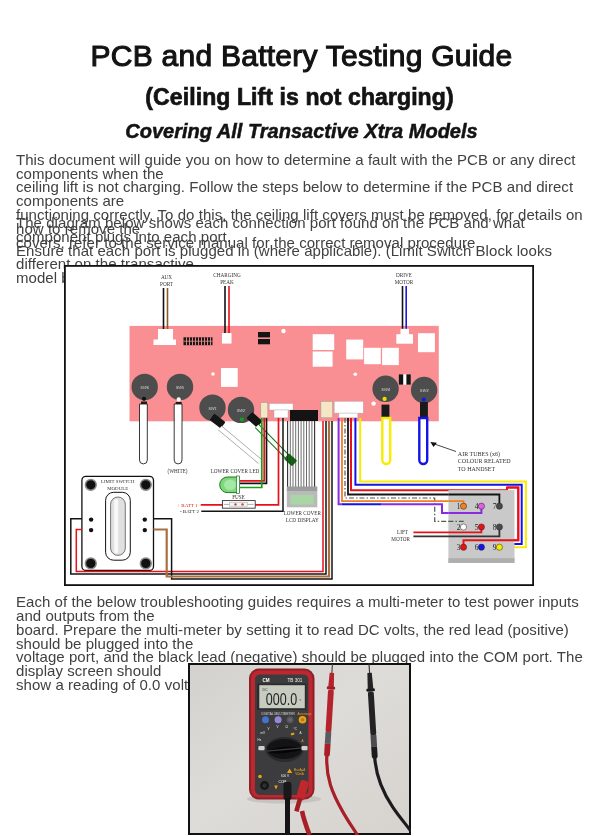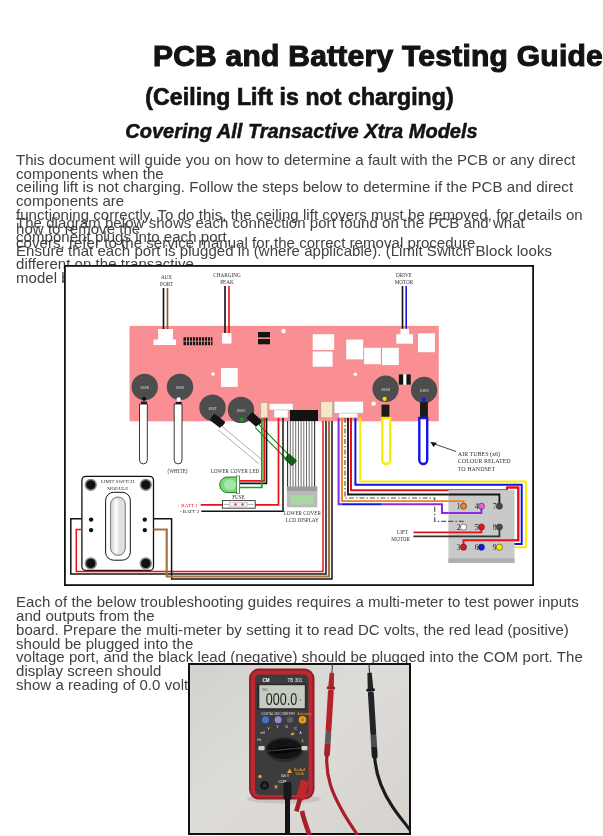--- a/index.html
+++ b/index.html
@@ -1,18 +1,18 @@
 <!DOCTYPE html>
 <html><head>
 <meta charset="utf-8">
 <style>
   html,body{margin:0;padding:0;}
   body{width:603px;height:836px;background:#ffffff;font-family:"Liberation Sans",sans-serif;position:relative;overflow:hidden;}
   .abs{position:absolute;}
-  .title{left:0;width:603px;text-align:right;top:39.4px;font-size:30px;font-weight:bold;color:#131313;letter-spacing:0.25px;-webkit-text-stroke:1.1px #131313;}
+  .title{left:0;width:603px;text-align:center;top:39.4px;font-size:30px;font-weight:normal;color:#131313;letter-spacing:0.25px;-webkit-text-stroke:1.1px #131313;}
   .sub1{left:-2px;width:603px;text-align:center;top:83.5px;font-size:23px;font-weight:bold;color:#131313;letter-spacing:0.1px;-webkit-text-stroke:0.7px #131313;}
   .sub2{left:0;width:603px;text-align:center;top:119.8px;font-size:20px;font-weight:bold;font-style:italic;color:#131313;-webkit-text-stroke:0.5px #131313;}
   .para{left:16px;font-size:15px;line-height:13.8px;color:#414141;letter-spacing:0.05px;}
 </style>
 </head>
 <body>
 <div class="abs title">PCB and Battery Testing Guide</div>
 <div class="abs sub1">(Ceiling Lift is not charging)</div>
 <div class="abs sub2">Covering All Transactive Xtra Models</div>
 <div class="abs para" style="top:152.8px">This document will guide you on how to determine a fault with the PCB or any direct components when the<br>ceiling lift is not charging. Follow the steps below to determine if the PCB and direct components are<br>functioning correctly. To do this, the ceiling lift covers must be removed, for details on how to remove the<br>covers, refer to the service manual for the correct removal procedure.</div>

